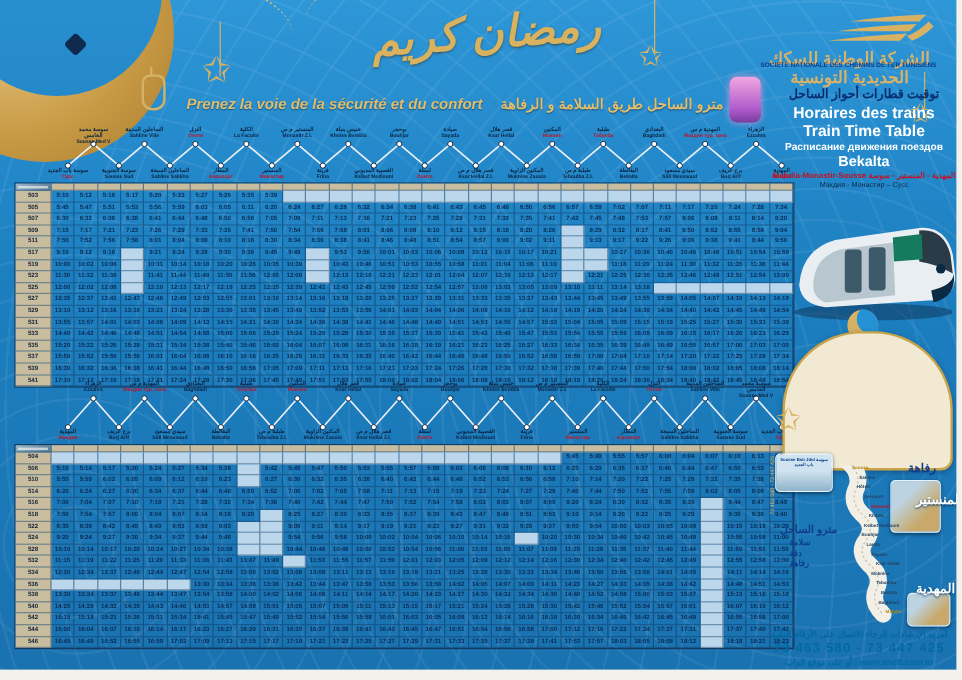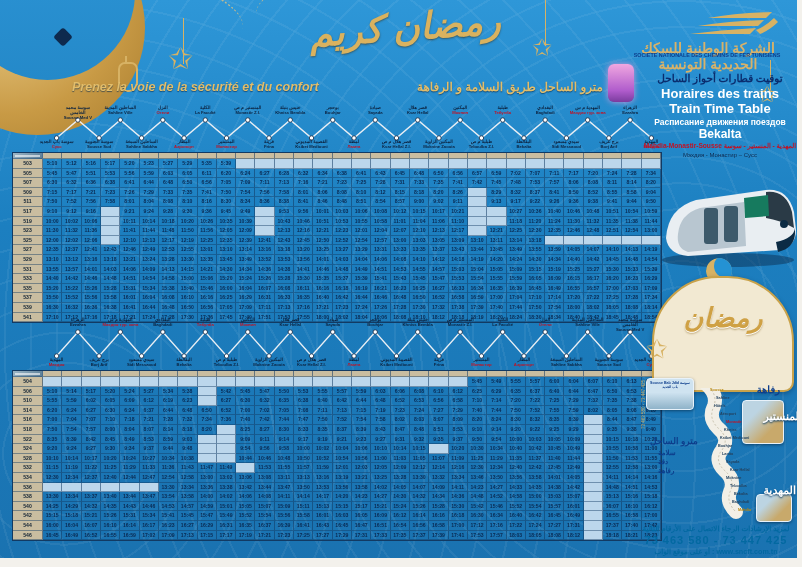--- a/index.html
+++ b/index.html
@@ -19,21 +19,21 @@
   .lantern{position:absolute;left:118px;top:62px;width:16px;height:26px;border:2px solid #d7b264;border-radius:7px 7px 9px 9px;}
   .lantern:before{content:"";position:absolute;left:5px;top:-8px;width:2px;height:7px;background:#d7b264;}
   .string{position:absolute;border-top:2px dotted rgba(225,195,130,.8);width:150px;height:60px;border-radius:50%;}
   .s1{left:95px;top:-20px;transform:rotate(14deg);} .s2{left:255px;top:-28px;transform:rotate(-10deg);}
   .star-o{position:absolute;color:#d7b264;font-size:30px;line-height:1;}
   .hang{position:absolute;width:1px;height:46px;background:#d7b264;}
   
   .ramadan-callig{position:absolute;left:290px;top:6px;width:230px;text-align:center;
     font-size:37px;font-weight:bold;font-style:italic;color:#d9b25f;
     text-shadow:0 1px 2px rgba(60,35,0,.5);transform:rotate(-4deg);}
-  .slogan-fr{position:absolute;left:72px;top:80px;width:330px;text-align:left;
+  .slogan-fr{position:absolute;left:72px;top:80px;width:330px;text-align:right;
     font-size:12.5px;font-weight:bold;font-style:italic;color:#e2bd6a;text-shadow:0 1px 1px rgba(0,40,80,.6);}
   .slogan-ar{position:absolute;left:360px;top:80px;width:300px;text-align:center;
     font-size:12px;font-weight:bold;color:#e2bd6a;text-shadow:0 1px 1px rgba(0,40,80,.6);}
   
   .logo{position:absolute;left:660px;top:8px;width:130px;height:34px;}
   .company-ar{position:absolute;left:618px;top:40px;width:180px;text-align:center;font-size:14px;font-weight:bold;color:#d8b269;}
   .company-fr{position:absolute;left:612px;top:52px;width:190px;text-align:center;font-size:5.4px;font-weight:bold;color:#0d3e8c;}
   .pink-lantern{position:absolute;left:608px;top:64px;width:26px;height:38px;border-radius:6px;
     background:linear-gradient(180deg,#f0a7e0,#b05ccc 70%,#7a3c9e);box-shadow:0 0 6px rgba(240,160,220,.8);}
   .title-ar{position:absolute;left:640px;top:72px;width:160px;text-align:center;font-size:10.5px;font-weight:bold;color:#0a2d6e;font-family:Liberation Serif, serif;}
@@ -1644,21 +1644,20 @@
       <div class="cell r0">18:12</div>
       <div class="cell empty r0"></div>
       <div class="cell r0">18:18</div>
       <div class="cell r0">18:21</div>
       <div class="cell r0">18:23</div>
     </div>
 </div>
 
 <div class="crescent"></div>
 <div class="card">
-  <div class="rm">رمضان</div>
 </div>
 <div class="star-card">✩</div>
 
 <div class="map">
   <svg viewBox="0 0 150 132">
     <path d="M58 -4 Q70 6 66 18 Q60 30 70 40 Q82 50 74 62 Q66 72 76 82 Q88 92 82 104 Q78 114 88 124" fill="none" stroke="#f2efe6" stroke-width="14" stroke-linecap="round"></path>
     <path d="M58 -4 Q70 6 66 18 Q60 30 70 40 Q82 50 74 62 Q66 72 76 82 Q88 92 82 104 Q78 114 88 124" fill="none" stroke="#c8c2ae" stroke-width="1" stroke-dasharray="2 2"></path>
   </svg>
   <div class="mini-photo mp1">
     <div class="cap">Sousse Bab Jdid سوسة باب الجديد</div>

